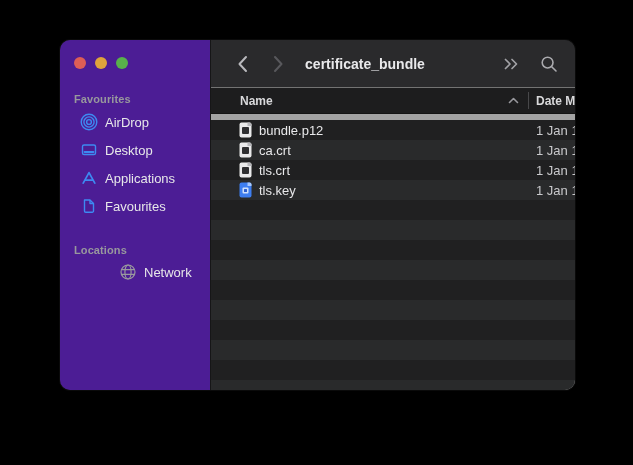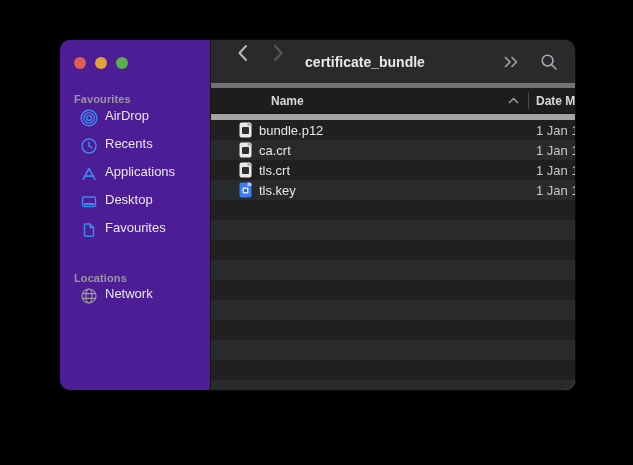--- a/index.html
+++ b/index.html
@@ -13,50 +13,50 @@
   }
 
   
   .sidebar { width:150px; flex:none; background:#4c1d95; position:relative; }
   .traffic-lights { display:flex; gap:9px; padding:17px 0 0 14px; height:29px; }
   .traffic { width:12px; height:12px; border-radius:50%; }
 
   .section-label { margin:24px 0 0 14px; font-size:11px; font-weight:700;
     color:#98989d; letter-spacing:0.1px; }
   .side-items { margin-top:3px; }
-  .side-item { height:28px; display:flex; padding-left:13px;
+  .side-item { height:28px; display:flex; align-items:center; padding-left:13px;
     border-radius:6px; margin:0 6px 0 6px; }
   .side-item .icn { width:19px; height:19px; flex:none; display:flex;
     align-items:center; justify-content:center; }
   .side-item .lbl { margin-left:7px; font-size:13px; color:#e7e7e9; }
   .label-icloud { margin-top:19px; }
   .label-locations { }
 
   
   .content { flex:1; display:flex; flex-direction:column; min-width:0;
     border-left:1px solid #161617; }
 
   .titlebar { height:48px; flex:none; background:#2a2a2c; position:relative;
-    display:flex; align-items:flex-start; border-bottom:5px solid #737373; }
+    display:flex; align-items:center; border-bottom:1px solid #737373; }
   .nav-btn { width:22px; height:26px; display:flex; align-items:center;
     justify-content:center; }
   .nav-back { margin-left:20px; }
   .nav-fwd { margin-left:14px; }
   .title-wrap { position:absolute; left:0; right:0; top:0; bottom:0;
     display:flex; align-items:center; justify-content:center;
     transform:translateX(-28px); pointer-events:none; }
   .win-title { font-size:14px; font-weight:700; color:#e9e9eb; }
   .tb-right { position:absolute; right:14px; top:0; bottom:0; display:flex;
     align-items:center; gap:14px; }
   .tb-btn { width:24px; height:26px; display:flex; align-items:center;
     justify-content:center; }
 
   .list-header { height:26px; flex:none; background:#1d1d1e; position:relative;
     display:flex; align-items:center; border-bottom:1px solid #141414; }
-  .col-name { margin-left:60px; font-size:12px; font-weight:700; color:#d9d9db; }
+  .col-name { margin-left:29px; font-size:12px; font-weight:700; color:#d9d9db; }
   .sort-caret { position:absolute; left:297px; top:9px; }
   .col-divider { position:absolute; left:317px; top:4px; bottom:4px; width:1px;
     background:#48484a; }
   .col-date { position:absolute; left:325px; font-size:12px; font-weight:700;
     color:#d9d9db; white-space:nowrap; }
 
   .rows-area { flex:1; position:relative; background:#a3a3a3; }
   .rows { position:absolute; left:0; right:0; top:6px; bottom:0;
     background:repeating-linear-gradient(to bottom,
       #202021 0px, #202021 20px, #292a2b 20px, #292a2b 40px); }
@@ -89,66 +89,57 @@
         <span class="icn">
           <svg width="18" height="18" viewBox="0 0 18 18" fill="none" stroke="#3d8af2" stroke-width="1.4">
             <circle cx="9" cy="9" r="2.4"></circle>
               <circle cx="9" cy="9" r="5.1"></circle>
               <circle cx="9" cy="9" r="7.8"></circle>
           </svg>
         </span>
         <span class="lbl">AirDrop</span>
       </div>
 
-      <div class="side-item">
-        <span class="icn">
-          <svg width="18" height="18" viewBox="0 0 18 18" fill="none" stroke="#3d8af2" stroke-width="1.5" stroke-linecap="round">
-            <circle cx="9" cy="9" r="7"></circle>
-              <path d="M9 5.2 V9 L12 10.6"></path>
-          </svg>
-        </span>
-        <span class="lbl">Recents</span>
+
+      <div class="side-item">
+        <span class="icn">
+          <svg width="18" height="18" viewBox="0 0 18 18" fill="none" stroke="#3d8af2" stroke-width="1.4" stroke-linecap="round">
+            <rect x="2.5" y="4" width="13" height="9.5" rx="1.6"></rect>
+              <path d="M4.5 11 H13.5" stroke-width="1.8"></path>
+          </svg>
+        </span>
+        <span class="lbl">Desktop</span>
       </div>
 
       <div class="side-item">
         <span class="icn">
           <svg width="18" height="18" viewBox="0 0 18 18" fill="none" stroke="#3d8af2" stroke-width="1.7" stroke-linecap="round" stroke-linejoin="round">
             <path d="M3.2 14.2 L9 3.6 L14.8 14.2"></path>
               <path d="M5.6 11.2 H12.4"></path>
           </svg>
         </span>
         <span class="lbl">Applications</span>
       </div>
 
       <div class="side-item">
         <span class="icn">
-          <svg width="18" height="18" viewBox="0 0 18 18" fill="none" stroke="#3d8af2" stroke-width="1.4" stroke-linecap="round">
-            <rect x="2.5" y="4" width="13" height="9.5" rx="1.6"></rect>
-              <path d="M4.5 11 H13.5" stroke-width="1.8"></path>
-          </svg>
-        </span>
-        <span class="lbl">Desktop</span>
-      </div>
-
-      <div class="side-item">
-        <span class="icn">
           <svg width="18" height="18" viewBox="0 0 18 18" fill="none" stroke="#3d8af2" stroke-width="1.4" stroke-linejoin="round">
             <path d="M4.5 3 H10 L13.5 6.5 V14 A1.2 1.2 0 0 1 12.3 15.2 H5.7 A1.2 1.2 0 0 1 4.5 14 Z"></path>
             <path d="M10 3 V6.5 H13.5"></path>
           </svg>
         </span>
         <span class="lbl">Favourites</span>
       </div>
 
     </div>
 
 
     <div class="section-label label-locations">Locations</div>
 
-    <div class="side-items" style="margin-top:2px;">
+    <div class="side-items" style="margin-top:2px;padding-left:39px;">
       <div class="side-item">
         <span class="icn">
           <svg width="18" height="18" viewBox="0 0 18 18" fill="none" stroke="#9a9a9e" stroke-width="1.2">
             <circle cx="9" cy="9" r="7"></circle>
               <ellipse cx="9" cy="9" rx="3.1" ry="7"></ellipse>
             <path d="M2.6 6.6 H15.4 M2.6 11.4 H15.4"></path>
           </svg>
         </span>
         <span class="lbl">Network</span>
       </div>

